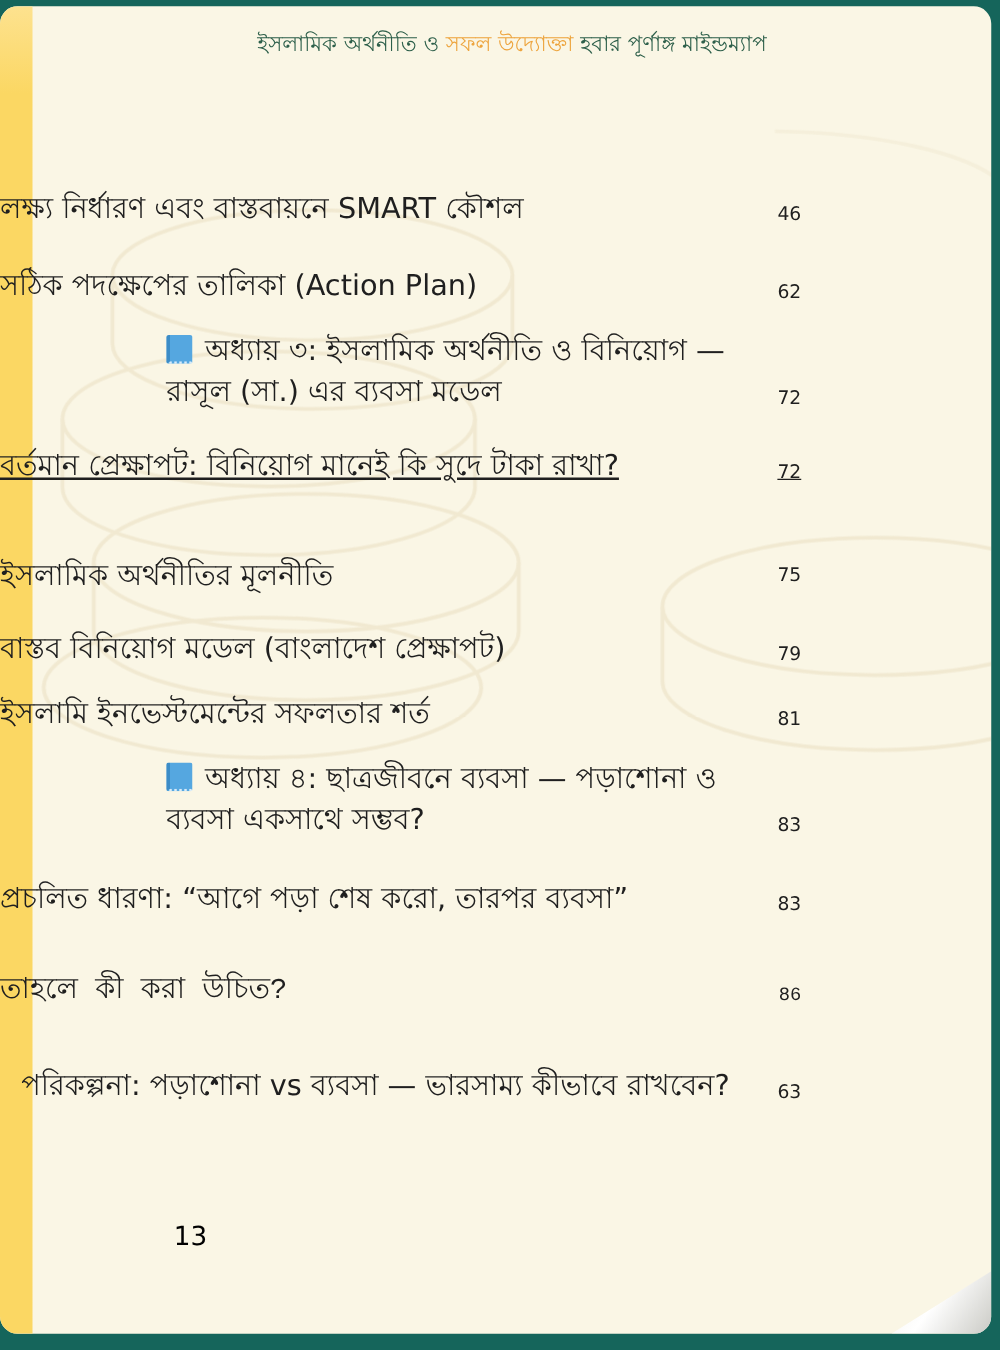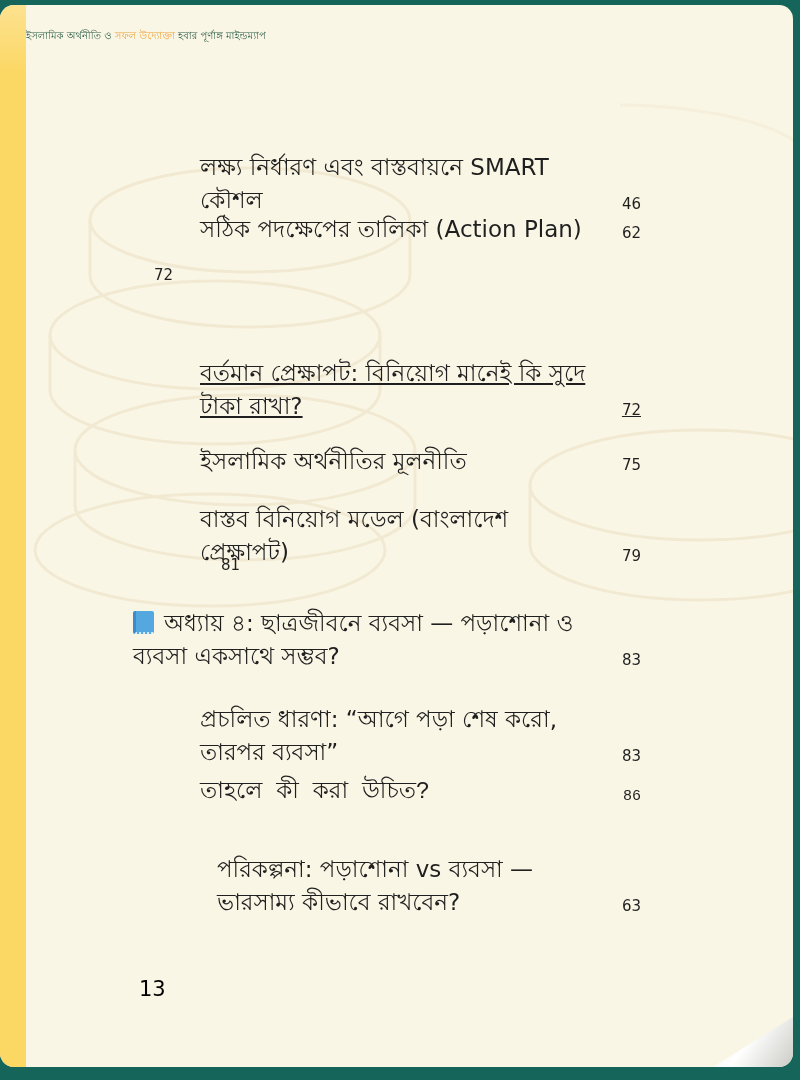--- a/index.html
+++ b/index.html
@@ -15,32 +15,32 @@
     border-radius:14px;
     overflow:hidden;
   }
   .spine {
     position:absolute; left:0; top:0; bottom:0; width:26px;
     background:linear-gradient(180deg,#fde28f 0px,#fbd763 70px,#fbd763 100%);
   }
   .coins { position:absolute; inset:0; pointer-events:none; }
   .header {
     position:absolute; top:14px; left:26px; right:0; height:34px;
-    font-size:10px; line-height:34px;
+    text-align:center; font-size:17px; line-height:34px;
     color:#2d5f4a;
   }
   .header .hl { color:#eda43d; }
   .toc { position:absolute; inset:0; }
   .row {
     position:absolute; left:0; right:152px;
     display:flex; align-items:flex-end; gap:10px;
     color:#1f1f1f; font-size:23px; line-height:1.44;
   }
   .row .label { flex:1; }
-  .row.sub { padding-left:200px; }
+  .row.sub { }
   .row.chapter { padding-left:133px; }
   .row .num {
     min-width:40px; text-align:right; font-size:15px;
     flex:0 0 auto; padding-bottom:2px;
   }
   .book-icon {
     display:inline-block; width:21px; height:23px;
     background:#55a7e0;
     border-left:3px solid #3c8cc7;
     border-bottom:2px dotted #d8ecfa;
@@ -86,35 +86,37 @@
   <div class="toc" id="toc">
       <div class="row sub" style="top: 146px;">
         <div class="label">লক্ষ্য নির্ধারণ এবং বাস্তবায়নে SMART কৌশল</div>
         <div class="num">46</div>
       </div>
       <div class="row sub" style="top: 208px;">
         <div class="label">সঠিক পদক্ষেপের তালিকা (Action Plan)</div>
         <div class="num">62</div>
       </div>
       <div class="row chapter" style="top: 260px;">
+        <div class="label"><span class="book-icon"></span><span>অধ্যায় ৩: ইসলামিক অর্থনীতি ও বিনিয়োগ — রাসূল (সা.) এর ব্যবসা মডেল</span></div>
         <div class="num">72</div>
       </div>
       <div class="row sub" style="top: 352px; text-decoration: underline;">
         <div class="label">বর্তমান প্রেক্ষাপট: বিনিয়োগ মানেই কি সুদে টাকা রাখা?</div>
         <div class="num">72</div>
       </div>
-      <div class="row sub" style="top: 440px;">
+      <div class="row sub" style="top: 440px; align-items: center;">
         <div class="label">ইসলামিক অর্থনীতির মূলনীতি</div>
         <div class="num">75</div>
       </div>
       <div class="row sub" style="top: 498px;">
         <div class="label">বাস্তব বিনিয়োগ মডেল (বাংলাদেশ প্রেক্ষাপট)</div>
         <div class="num">79</div>
       </div>
       <div class="row sub" style="top: 550px;">
+        <div class="label">ইসলামি ইনভেস্টমেন্টের সফলতার শর্ত</div>
         <div class="num">81</div>
       </div>
       <div class="row chapter" style="top: 602px;">
         <div class="label"><span class="book-icon"></span><span>অধ্যায় ৪: ছাত্রজীবনে ব্যবসা — পড়াশোনা ও ব্যবসা একসাথে সম্ভব?</span></div>
         <div class="num">83</div>
       </div>
       <div class="row sub" style="top: 698px;">
         <div class="label">প্রচলিত ধারণা: “আগে পড়া শেষ করো, তারপর ব্যবসা”</div>
         <div class="num">83</div>
       </div>

